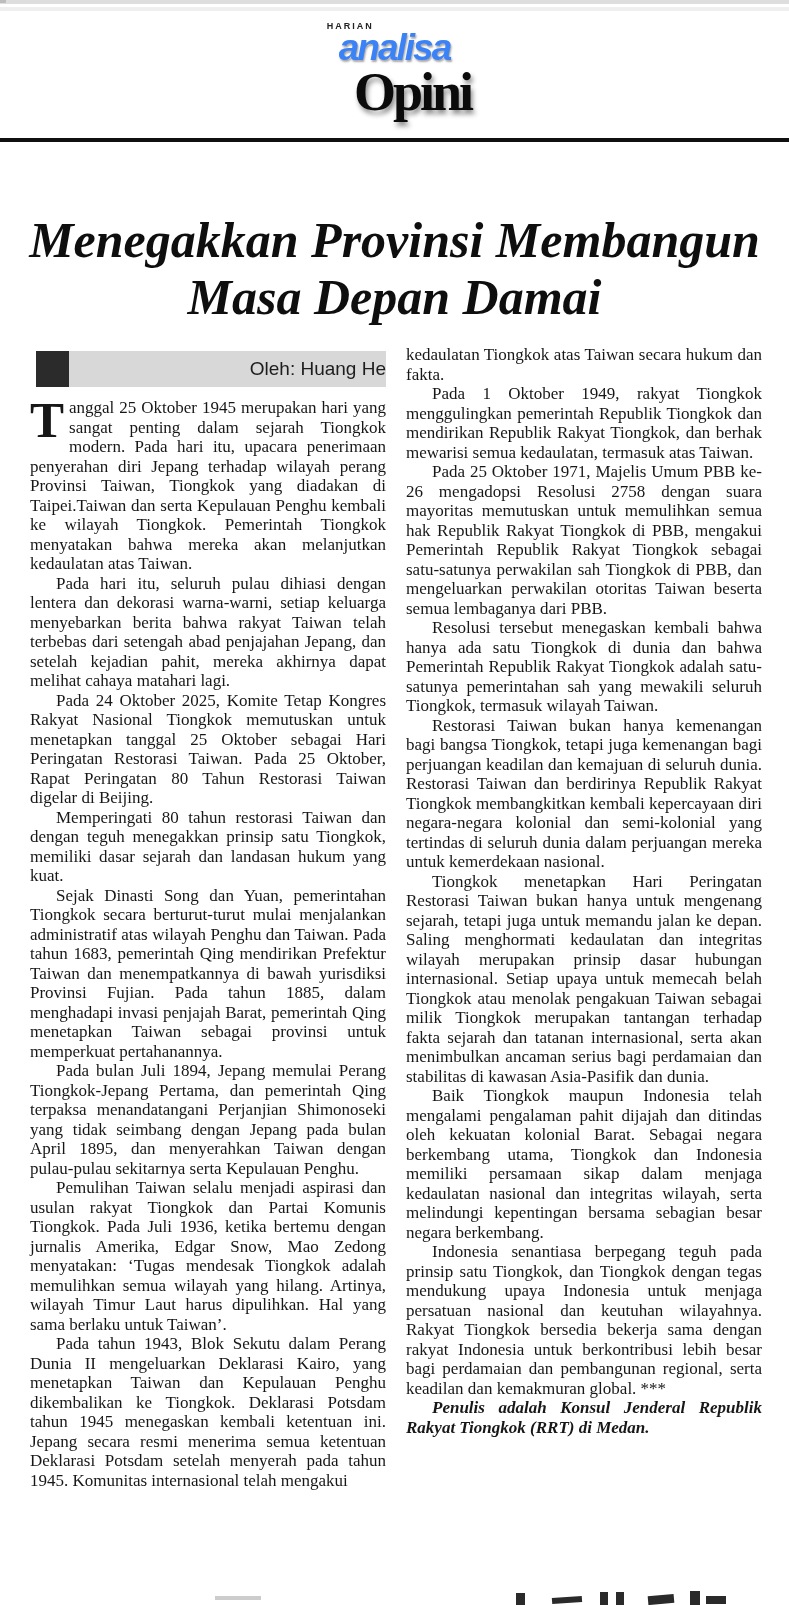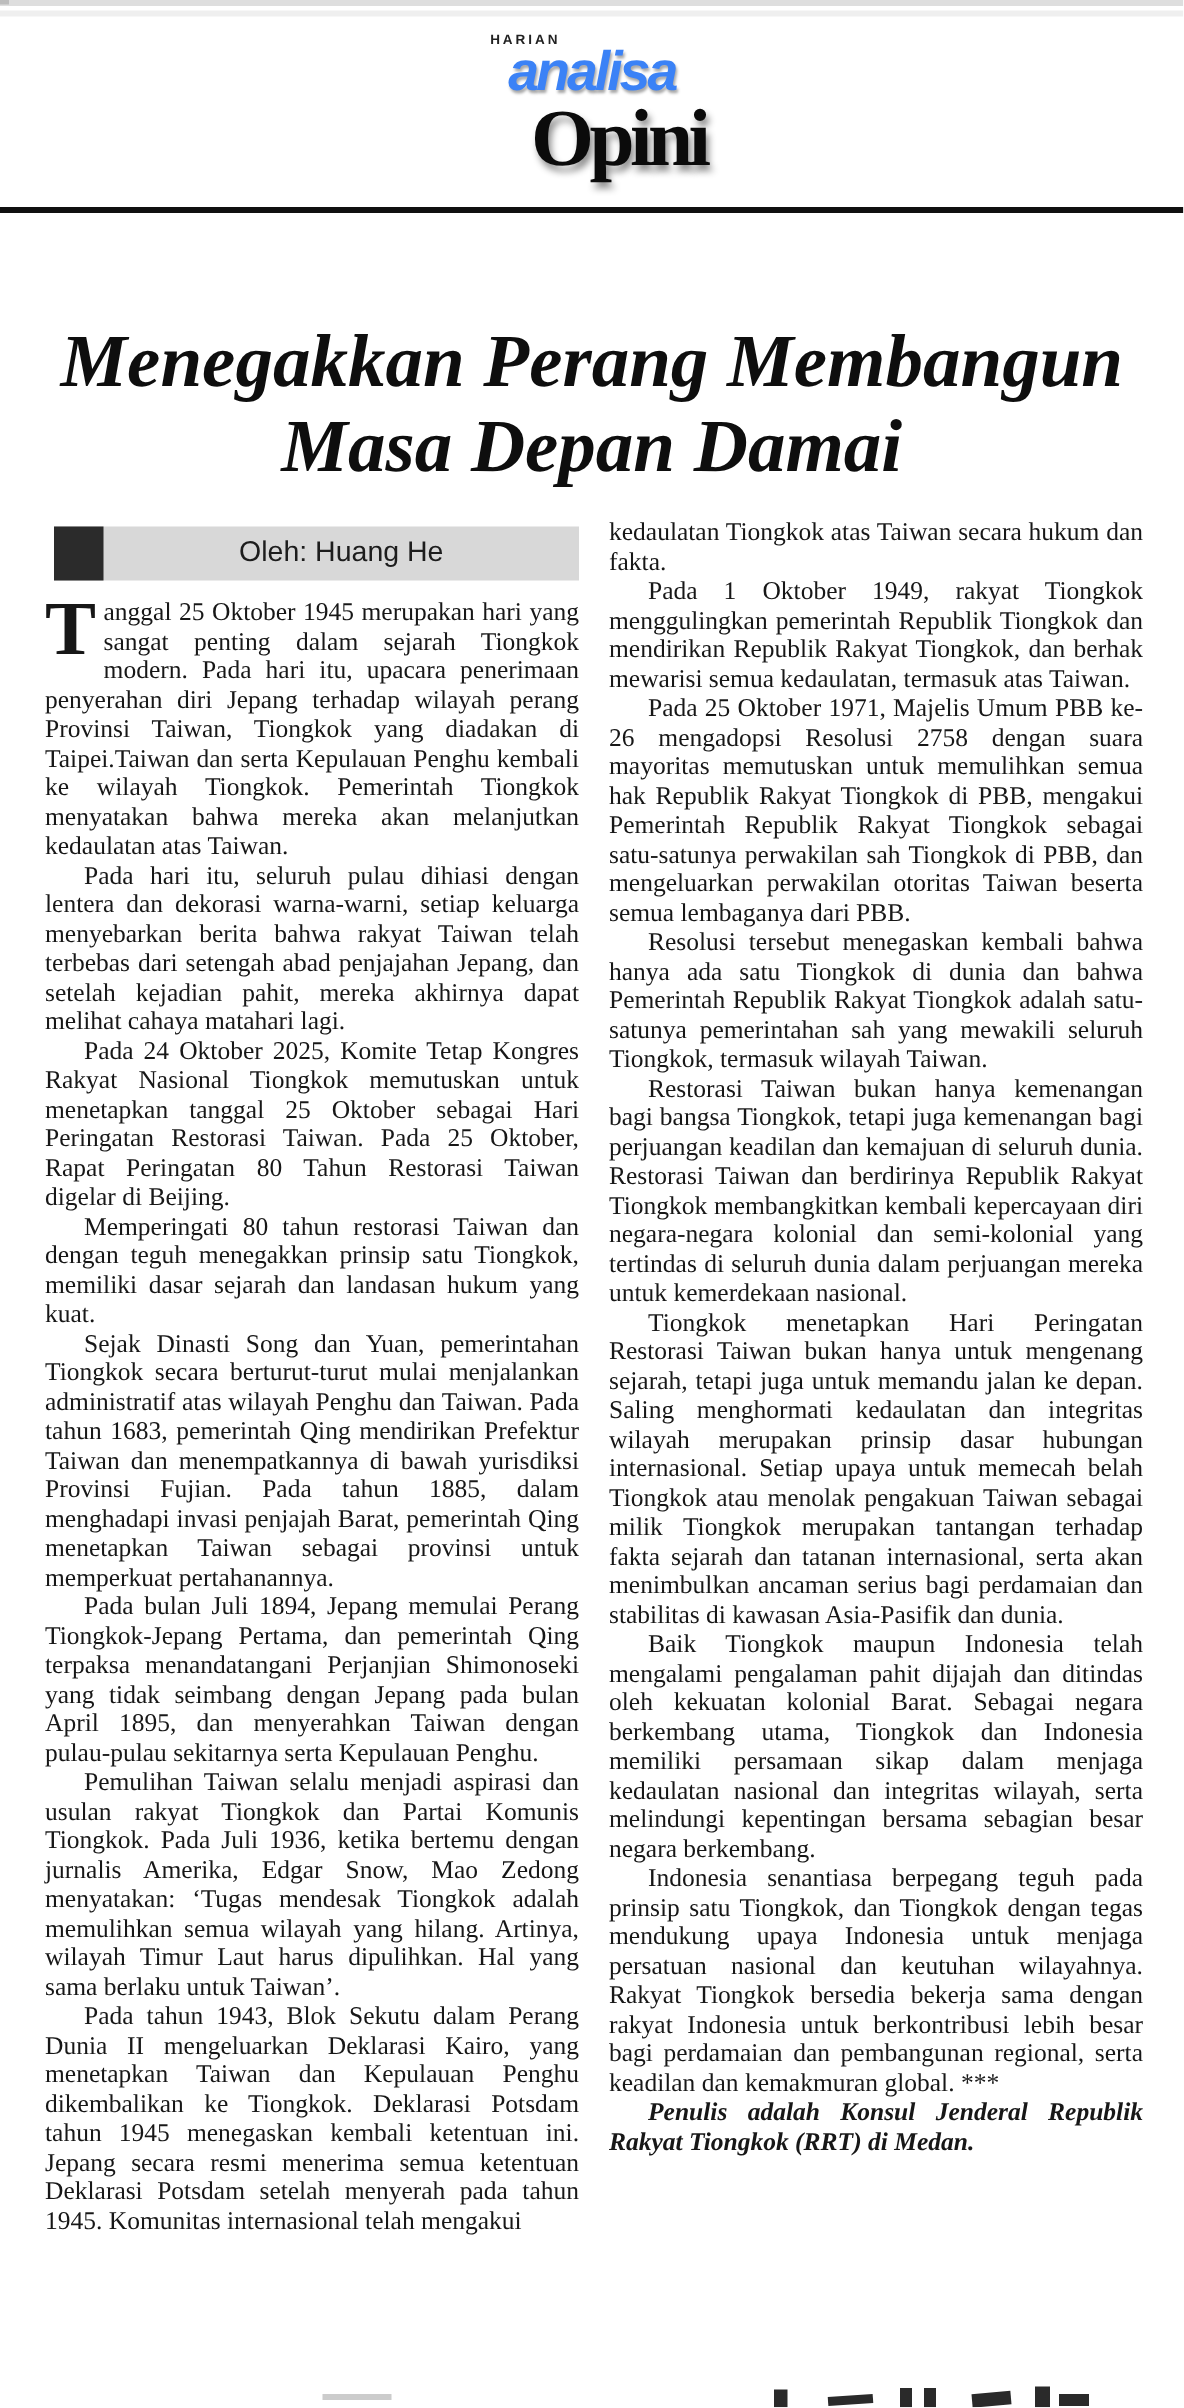--- a/index.html
+++ b/index.html
@@ -71,21 +71,21 @@
     align-items:flex-start;
   }
   .col{width:356px;}
   .byline-bar{
     display:flex;align-items:stretch;
     height:36px;margin:6px 0 11px 6px;
     background:#d8d8d8;
   }
   .byline-square{width:33px;background:#2b2b2b;flex:0 0 33px;}
   .byline-text{
-    flex:1;align-self:center;text-align:center;
+    flex:1;align-self:center;text-align:right;
     font-family:"Liberation Sans", sans-serif;
     font-size:19px;color:#1d1d1d;
   }
   .para{
     margin:0;
     font-size:17px;line-height:19.5px;
     text-align:justify;
     text-indent:26px;
     color:#171717;
   }
@@ -117,21 +117,21 @@
       <span class="brand-tiny">HARIAN</span>
       <span class="brand-name">analisa</span>
     </span>
     <span class="section-title">Opini</span>
   </header>
 
   <div class="rule"></div>
 
 
   <h1 class="title">
-    <span>Menegakkan Perang Membangun</span><br>
+    <span>Menegakkan Provinsi Membangun</span><br>
     <span>Masa Depan Damai</span>
   </h1>
 
   <div class="body-cols">
 
     <div class="col col-left">
       <div class="byline-bar">
         <span class="byline-square"></span>
         <span class="byline-text">Oleh: Huang He</span>
       </div>

